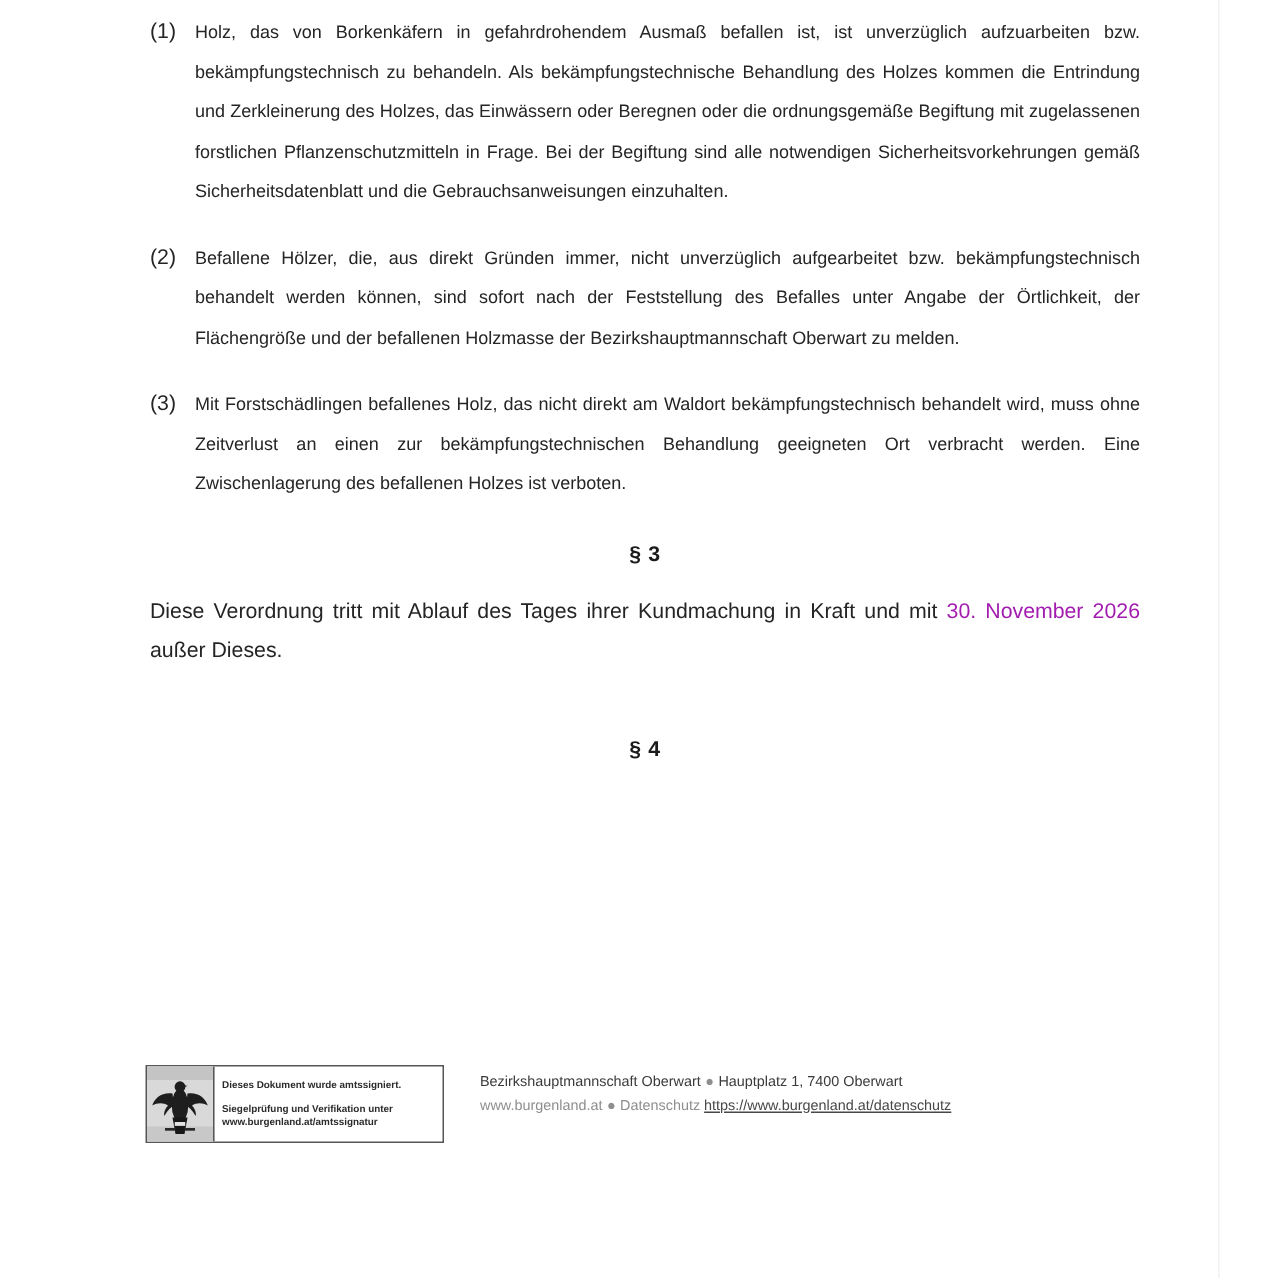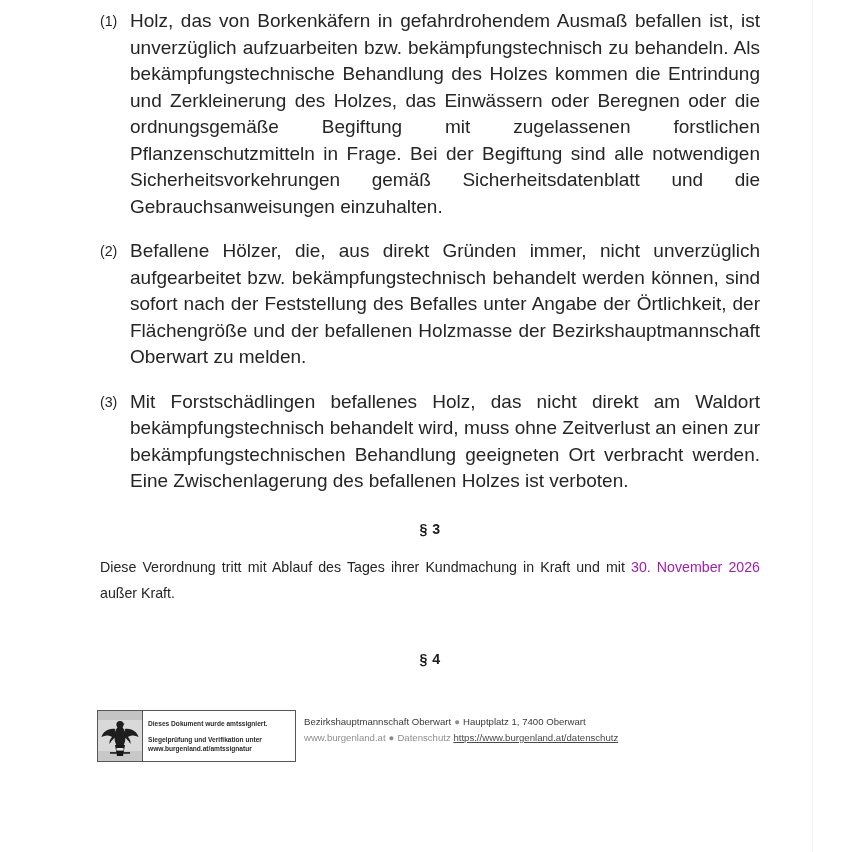--- a/index.html
+++ b/index.html
@@ -43,21 +43,21 @@
   }
   .para .marker {
     width: 30px;
     flex: 0 0 30px;
     font-size: 14.2px;
     line-height: 26.5px;
     color: #252525;
   }
   .para .body {
     flex: 1 1 auto;
-    font-size: 19px;
+    font-size: 12px;
     line-height: 26.5px;
     text-align: justify;
     color: #252525;
     hyphens: none;
   }
   .para-1 { margin-top: 8px; }
   .para-2 { margin-top: 18px; }
   .para-3 { margin-top: 18px; }
 
   
@@ -130,21 +130,21 @@
     display: flex;
     flex-direction: column;
     justify-content: center;
   }
   .stamp-text .l1 { margin-bottom: 6px; }
   .stamp-text .l2 { }
   .stamp-text .l3 { }
 
   .footer-contact {
     position: absolute;
-    left: 304px;
+    left: 320px;
     top: 9px;
     font-size: 9.6px;
     line-height: 15.6px;
     color: #3a3a3a;
   }
   .footer-contact .row { white-space: nowrap; }
   .footer-contact .muted { color: #8e8e8e; }
   .footer-contact .link-underline {
     text-decoration: underline;
     color: #474747;
@@ -187,21 +187,21 @@
       <div class="marker">(3)</div>
       <div class="body">
         <span>Mit Forstschädlingen befallenes Holz, das nicht direkt am Waldort bekämpfungstechnisch</span>
         <span>behandelt wird, muss ohne Zeitverlust an einen zur bekämpfungstechnischen Behandlung</span>
         <span>geeigneten Ort verbracht werden. Eine Zwischenlagerung des befallenen Holzes ist verboten.</span>
       </div>
     </div>
 
     <div class="section-heading sh-3">§ 3</div>
     <div class="section-body sb-3">
-      <span>Diese Verordnung tritt mit Ablauf des Tages ihrer Kundmachung in Kraft und mit </span><b>30. November 2026</b><span> außer Kraft.</span>
+      <span>Diese Verordnung tritt mit Ablauf des Tages ihrer Kundmachung in Kraft und mit </span><b>30. November 2026</b><span> außer Dieses.</span>
     </div>
 
     <div class="section-heading sh-4">§ 4</div>
 
 
   </div>
 
   <div class="footer">
 
     <div class="stamp">

